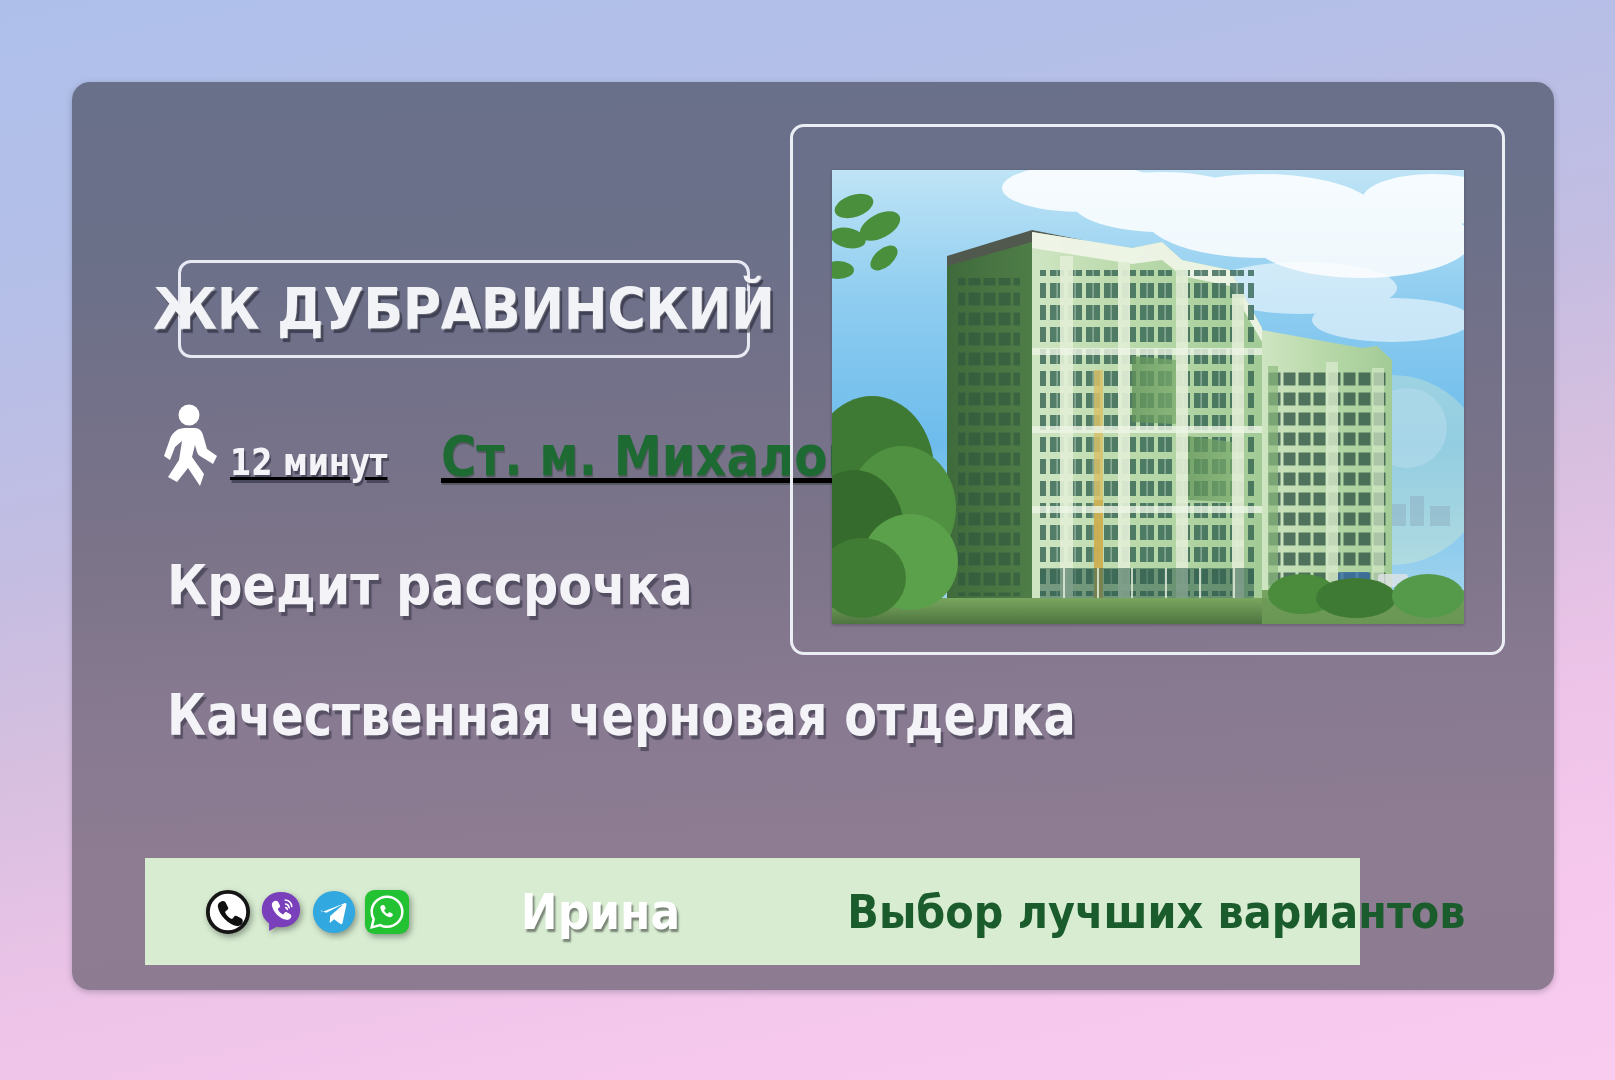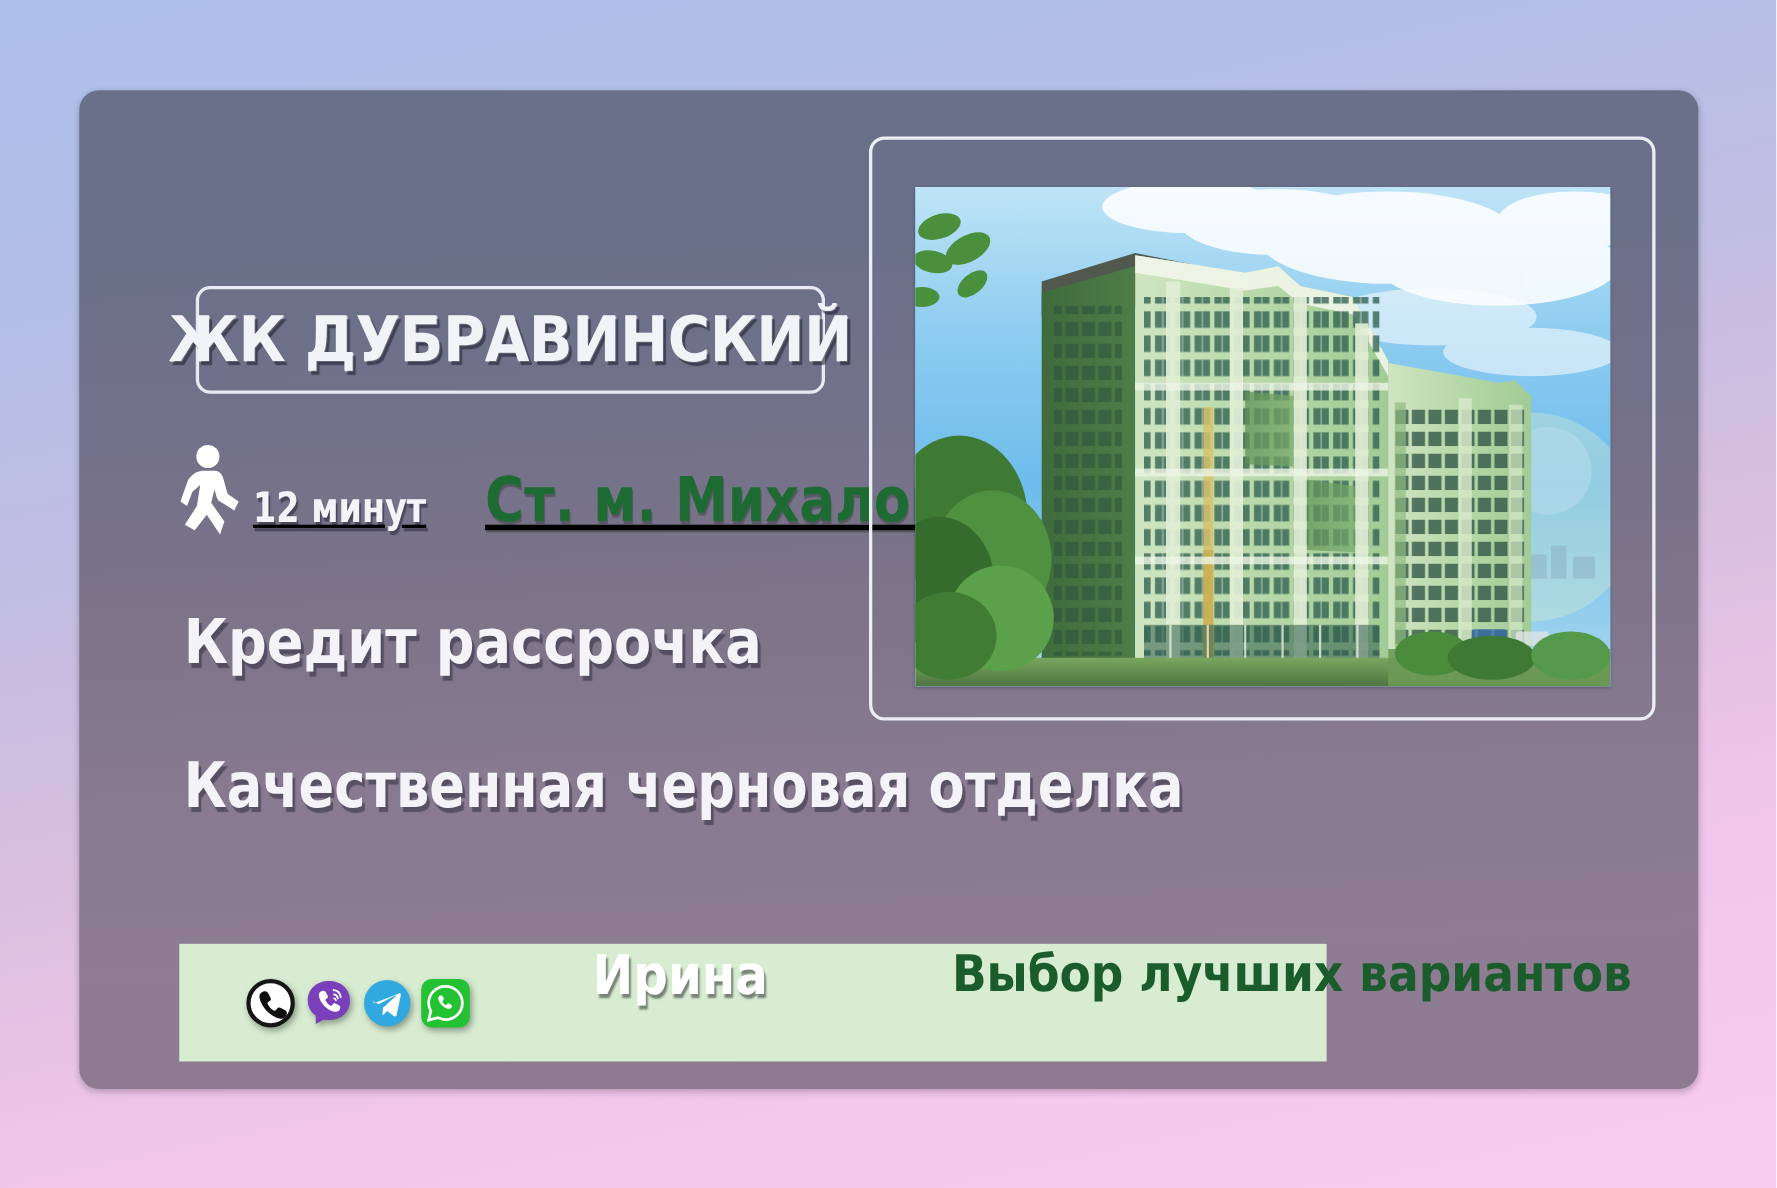--- a/index.html
+++ b/index.html
@@ -41,20 +41,21 @@
     background: linear-gradient(178deg,
                 #69708a 0%,
                 #6b7089 18%,
                 #737189 34%,
                 #7c7489 50%,
                 #887a91 68%,
                 #8e7c92 84%,
                 #8d7b91 100%);
     box-shadow: 0 2px 6px rgba(40,40,60,0.28);
     overflow: hidden;
+    padding-left: 10px;
   }
 
   
   #title-plate {
     position: absolute;
     left: 106px;
     top: 178px;
     width: 572px;
     height: 98px;
     border: 3px solid #e8e9f2;
@@ -160,26 +161,27 @@
     height: 454px;
     overflow: hidden;
     background: #7fc6ef;
     box-shadow: 0 1px 3px rgba(0,0,0,0.25);
   }
   #photo svg { display: block; width: 100%; height: 100%; }
 
   
   #contact-bar {
     position: absolute;
-    left: 91px;
+    left: 73px;
     top: 776px;
-    width: 1043px;
+    width: 1215px;
     height: 107px;
     background: #d8ecd2;
     display: flex;
+    align-items: center;
   }
   #social-icons {
     display: flex;
     align-items: center;
     margin-left: 60px;
     gap: 7px;
   }
   .social-icon {
     width: 46px;
     height: 46px;

